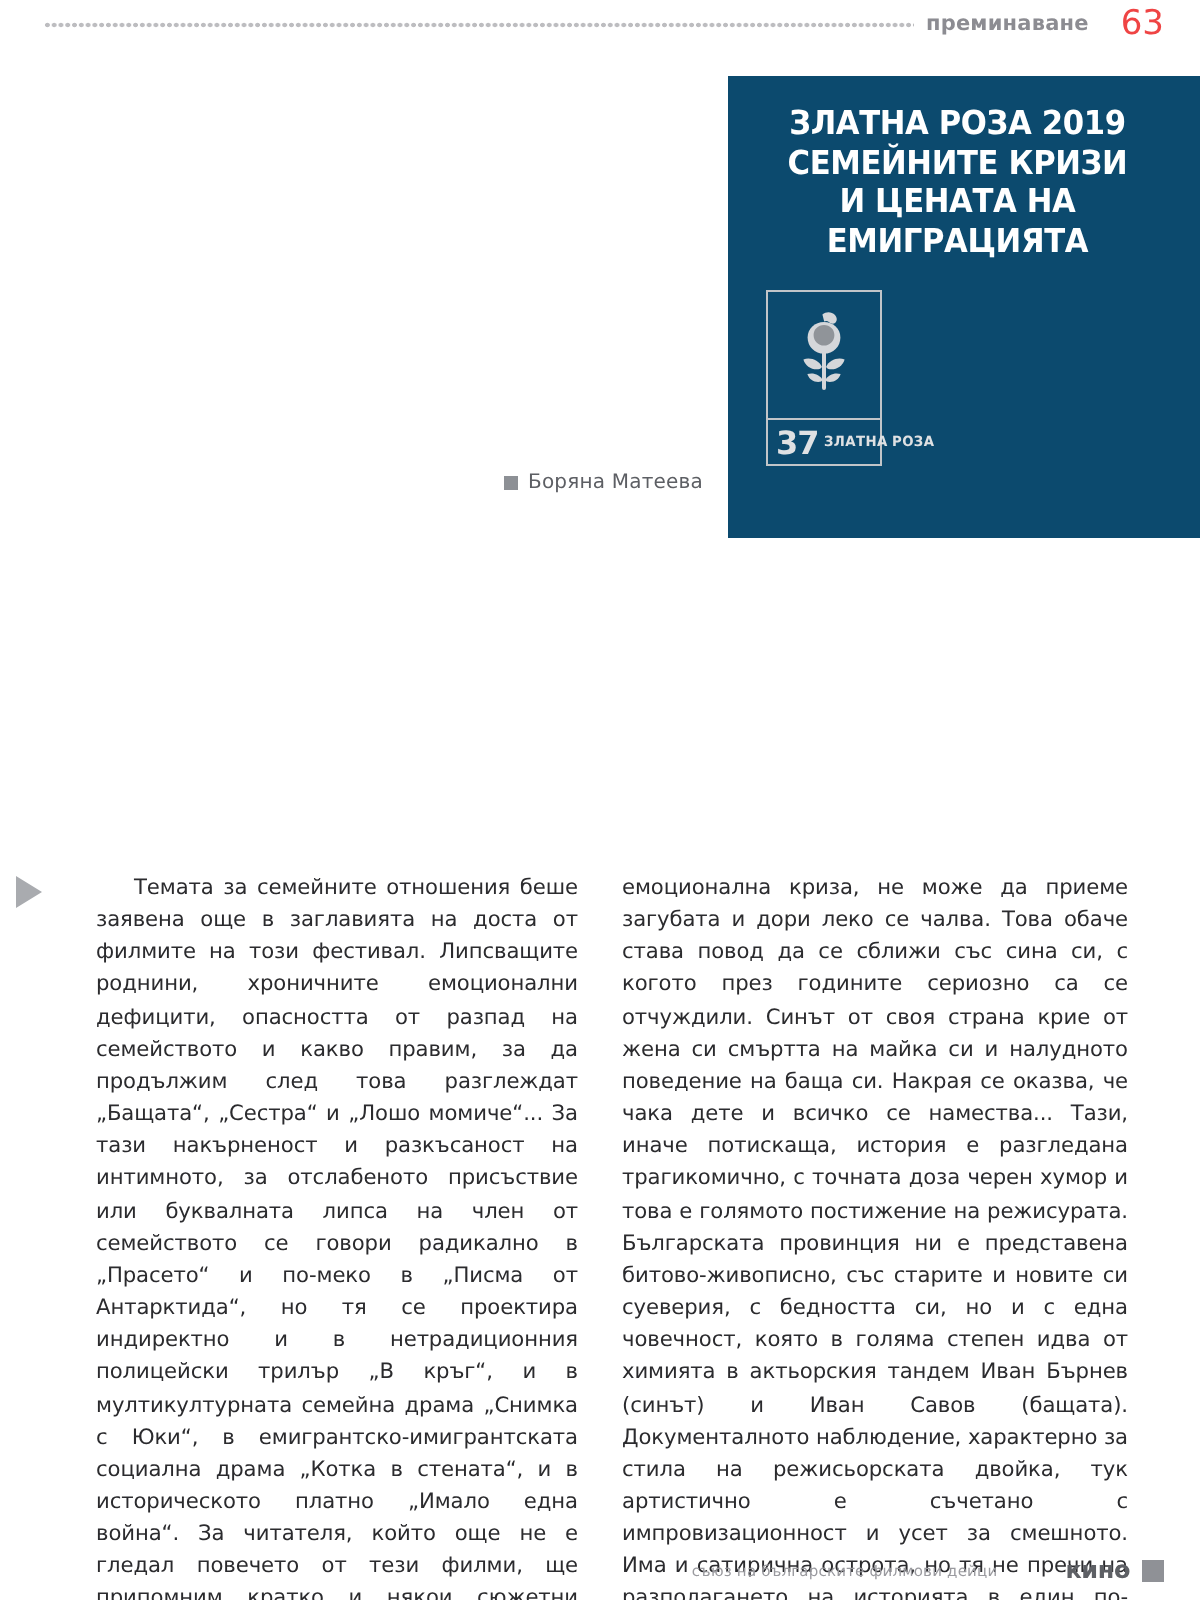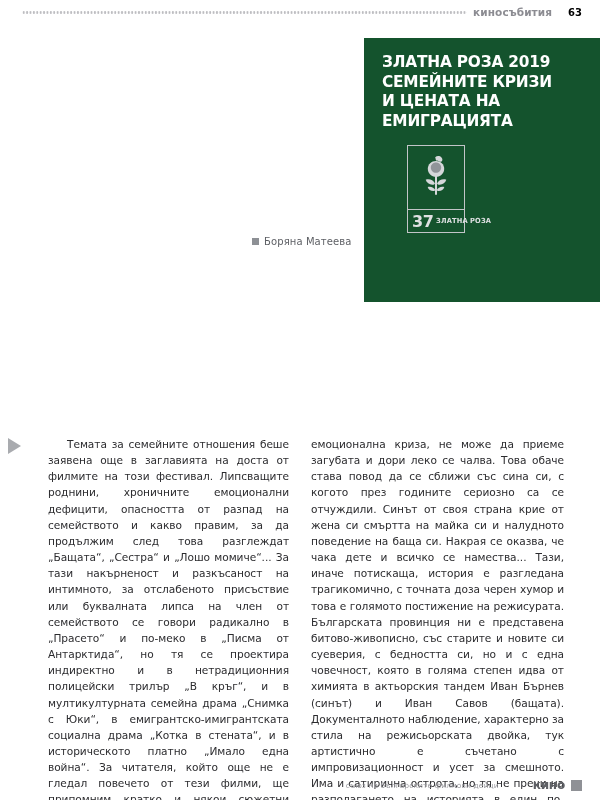--- a/index.html
+++ b/index.html
@@ -39,34 +39,35 @@
     font-family: "DejaVu Sans", "Liberation Sans", sans-serif;
     font-size: 10.5px;
     color: #8c8c92;
     letter-spacing: .1px;
     white-space: nowrap;
     margin-right: 16px;
     font-weight: 600;
   }
   .head-folio {
     font-family: "DejaVu Sans", "Liberation Sans", sans-serif;
-    font-size: 10px;
-    font-weight: bold;
-    color: #000000;
+    font-size: 17px;
+    font-weight: normal;
+    color: #ef4444;
     white-space: nowrap;
   }
 
   
   .title-panel {
     position: absolute;
     left: 364px;
     top: 38px;
     width: 236px;
-    height: 264px;
-    background: #14532d;
+    height: 231px;
+    background: #0c4a6e;
+    text-align: center;
   }
   .title-block {
     position: absolute;
     left: 18px;
     top: 14px;
     right: 10px;
   }
   .title-line {
     color: #ffffff;
     font-family: "DejaVu Sans", "Liberation Sans", sans-serif;
@@ -81,21 +82,20 @@
 
   
   .logo-box {
     position: absolute;
     left: 19px;
     top: 107px;
     width: 58px;
     height: 88px;
     border: 1.4px solid #c2c5c8;
     box-sizing: border-box;
-    margin-left: 24px;
   }
   .logo-rose-area {
     position: relative;
     height: 63px;
     border-bottom: 1.4px solid #c2c5c8;
   }
   .logo-rose-area svg {
     position: absolute;
     left: 50%;
     top: 50%;
@@ -225,21 +225,21 @@
     height: 11px;
     background: #8f9196;
     display: inline-block;
   }
 </style>
 </head>
 <body>
 
 <div class="running-head">
   <div class="dot-rule"></div>
-  <div class="head-section">киносъбития</div>
+  <div class="head-section">преминаване</div>
   <div class="head-folio">63</div>
 </div>
 
 <div class="title-panel">
 
   <div class="title-block">
     <div class="title-line">ЗЛАТНА РОЗА 2019</div>
     <div class="title-line">СЕМЕЙНИТЕ КРИЗИ</div>
     <div class="title-line">И ЦЕНАТА НА</div>
     <div class="title-line">ЕМИГРАЦИЯТА</div>

